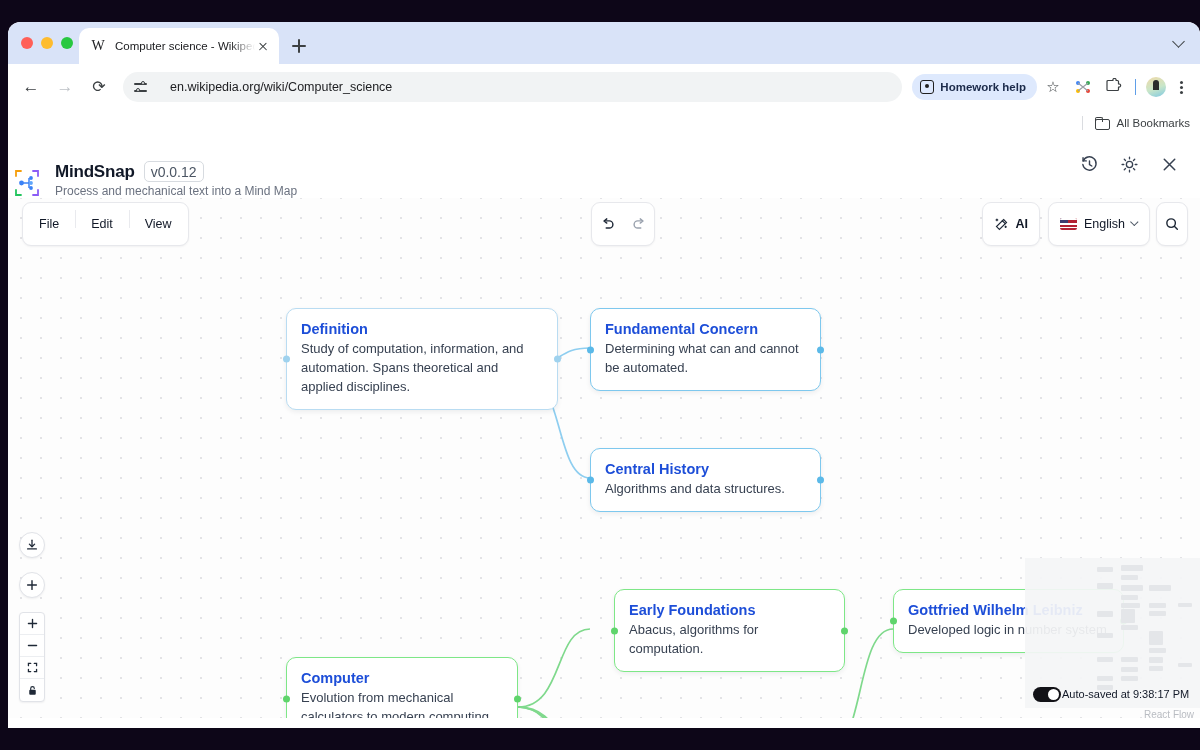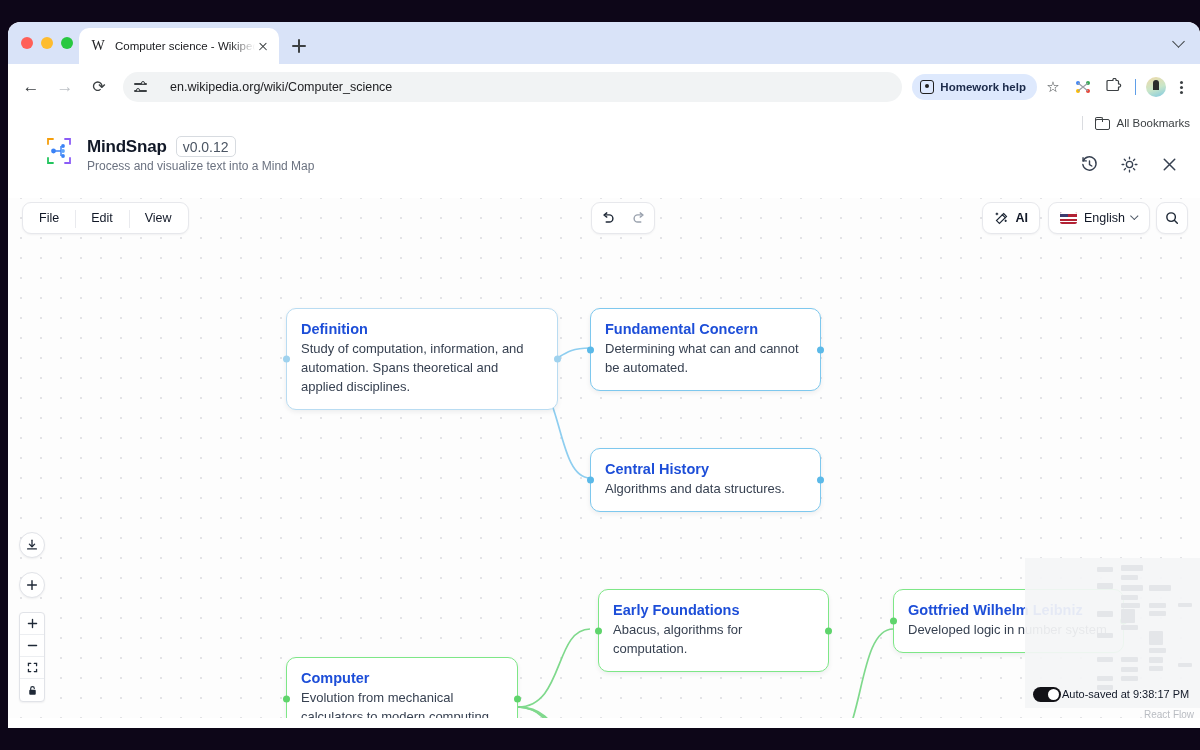--- a/index.html
+++ b/index.html
@@ -118,42 +118,42 @@
   .bm-sep { width: 1px; height: 14px; background: #dadce0; margin-right: 12px; }
   .folder-icon { width: 15px; height: 13px; position: relative; margin-right: 7px; }
   .folder-icon::before { content: ""; position: absolute; inset: 2px 0 0 0; border: 1.3px solid #3c4043;
                          border-radius: 2px; }
   .folder-icon::after { content: ""; position: absolute; left: 0; top: 0; width: 6px; height: 4px;
                         border: 1.3px solid #3c4043; border-bottom: none; border-radius: 2px 2px 0 0; }
   .bm-text { font-size: 11.5px; color: #3c4043; }
 
   
   .app { position: relative; background: #ffffff; height: 582px; }
-  .app-header { height: 62px; display: flex; align-items: flex-start; padding: 0 36px;
+  .app-header { height: 62px; display: flex; align-items: flex-end; padding: 0 4px;
                 position: relative; background: #fff; }
   .logo { width: 30px; height: 30px; flex: 0 0 30px; position: relative; }
   .brandblock { margin-left: 13px; }
   .brandrow { display: flex; align-items: center; gap: 9px; }
   .brandname { font-size: 17px; font-weight: bold; color: #111827; letter-spacing: -0.2px; }
   .version { font-size: 14px; color: #4b5563; border: 1px solid #d7dbe0; border-radius: 5px;
              padding: 1.5px 6px; background: #fff; }
   .tagline { font-size: 12px; color: #6b7280; margin-top: 2px; }
   .hdr-actions { position: absolute; right: 16px; top: 0; height: 62px; display: flex; align-items: center; gap: 16px; }
   .hdr-btn { width: 24px; height: 24px; position: relative; color: #374151; }
 
   .canvas-wrap { position: relative; height: 520px; overflow: hidden;
                  background-color: #fdfdfd;
                  background-image: radial-gradient(#e3e3e6 1.1px, transparent 1.1px);
                  background-size: 20px 20px; background-position: 3px 10px; }
 
   .toolbar-row { position: absolute; left: 0; right: 0; top: 0; height: 52px; z-index: 30;
                  pointer-events: none; }
   .tb-group { position: absolute; background: #fff; border: 1px solid #e7e8ec; border-radius: 9px;
               box-shadow: 0 1px 2px rgba(16,24,40,.05); display: flex; align-items: center;
-              height: 32px; pointer-events: auto; }
+              height: 44px; pointer-events: auto; }
   .menu-group { left: 14px; top: 4px; }
   .menu-item { font-size: 12.5px; color: #111827; padding: 0 16px; height: 100%;
                display: flex; align-items: center; position: relative; }
   .menu-item + .menu-item::before { content: ""; position: absolute; left: 0; top: 7px;
                                     height: 18px; width: 1px; background: #e9eaee; }
   .history-group { left: 583px; top: 4px; gap: 0; }
   .hist-btn { width: 31px; height: 100%; display: flex; align-items: center; justify-content: center;
               font-size: 14px; color: #1f2937; }
   .hist-btn.dim { color: #b6bcc6; }
   .ai-group { right: 160px; top: 4px; padding: 0 11px; gap: 7px; }
@@ -316,21 +316,21 @@
             <circle cx="19" cy="10" r="1.9" fill="#3b82f6"></circle>
             <circle cx="19" cy="15" r="1.9" fill="#60a5fa"></circle>
             <circle cx="19" cy="20" r="1.9" fill="#3b82f6"></circle>
           </svg>
         </div>
         <div class="brandblock">
           <div class="brandrow">
             <span class="brandname">MindSnap</span>
             <span class="version">v0.0.12</span>
           </div>
-          <div class="tagline">Process and visualize text into a Mind Map</div>
+          <div class="tagline">Process and mechanical text into a Mind Map</div>
         </div>
 
         <div class="hdr-actions">
           <div class="hdr-btn">
             <svg width="19" height="19" viewBox="0 0 20 20" fill="none" stroke="#374151" stroke-width="1.5" stroke-linecap="round">
               <path d="M3.2 6.2V2.8M3.2 6.2h3.4"></path>
               <path d="M3.4 6.4A7 7 0 1 1 3 10"></path>
               <path d="M10 6.4V10l2.4 1.6"></path>
             </svg>
           </div>
@@ -471,21 +471,21 @@
           <div class="node-body">Algorithms and data structures.</div>
         </div>
 
         <div class="node green" style="left:278px;top:459px;width:232px;">
           <span class="handle l"></span>
           <span class="handle r"></span>
           <div class="node-title">Computer</div>
           <div class="node-body">Evolution from mechanical calculators to modern computing.</div>
         </div>
 
-        <div class="node green" style="left:590px;top:391px;width:231px;">
+        <div class="node green" style="left:606px;top:391px;width:231px;">
           <span class="handle l"></span>
           <span class="handle r"></span>
           <div class="node-title">Early Foundations</div>
           <div class="node-body">Abacus, algorithms for computation.</div>
         </div>
 
         <div class="node green" style="left:885px;top:391px;width:231px;">
           <span class="handle l"></span>
           <span class="handle r"></span>
           <div class="node-title">Gottfried Wilhelm Leibniz</div>

